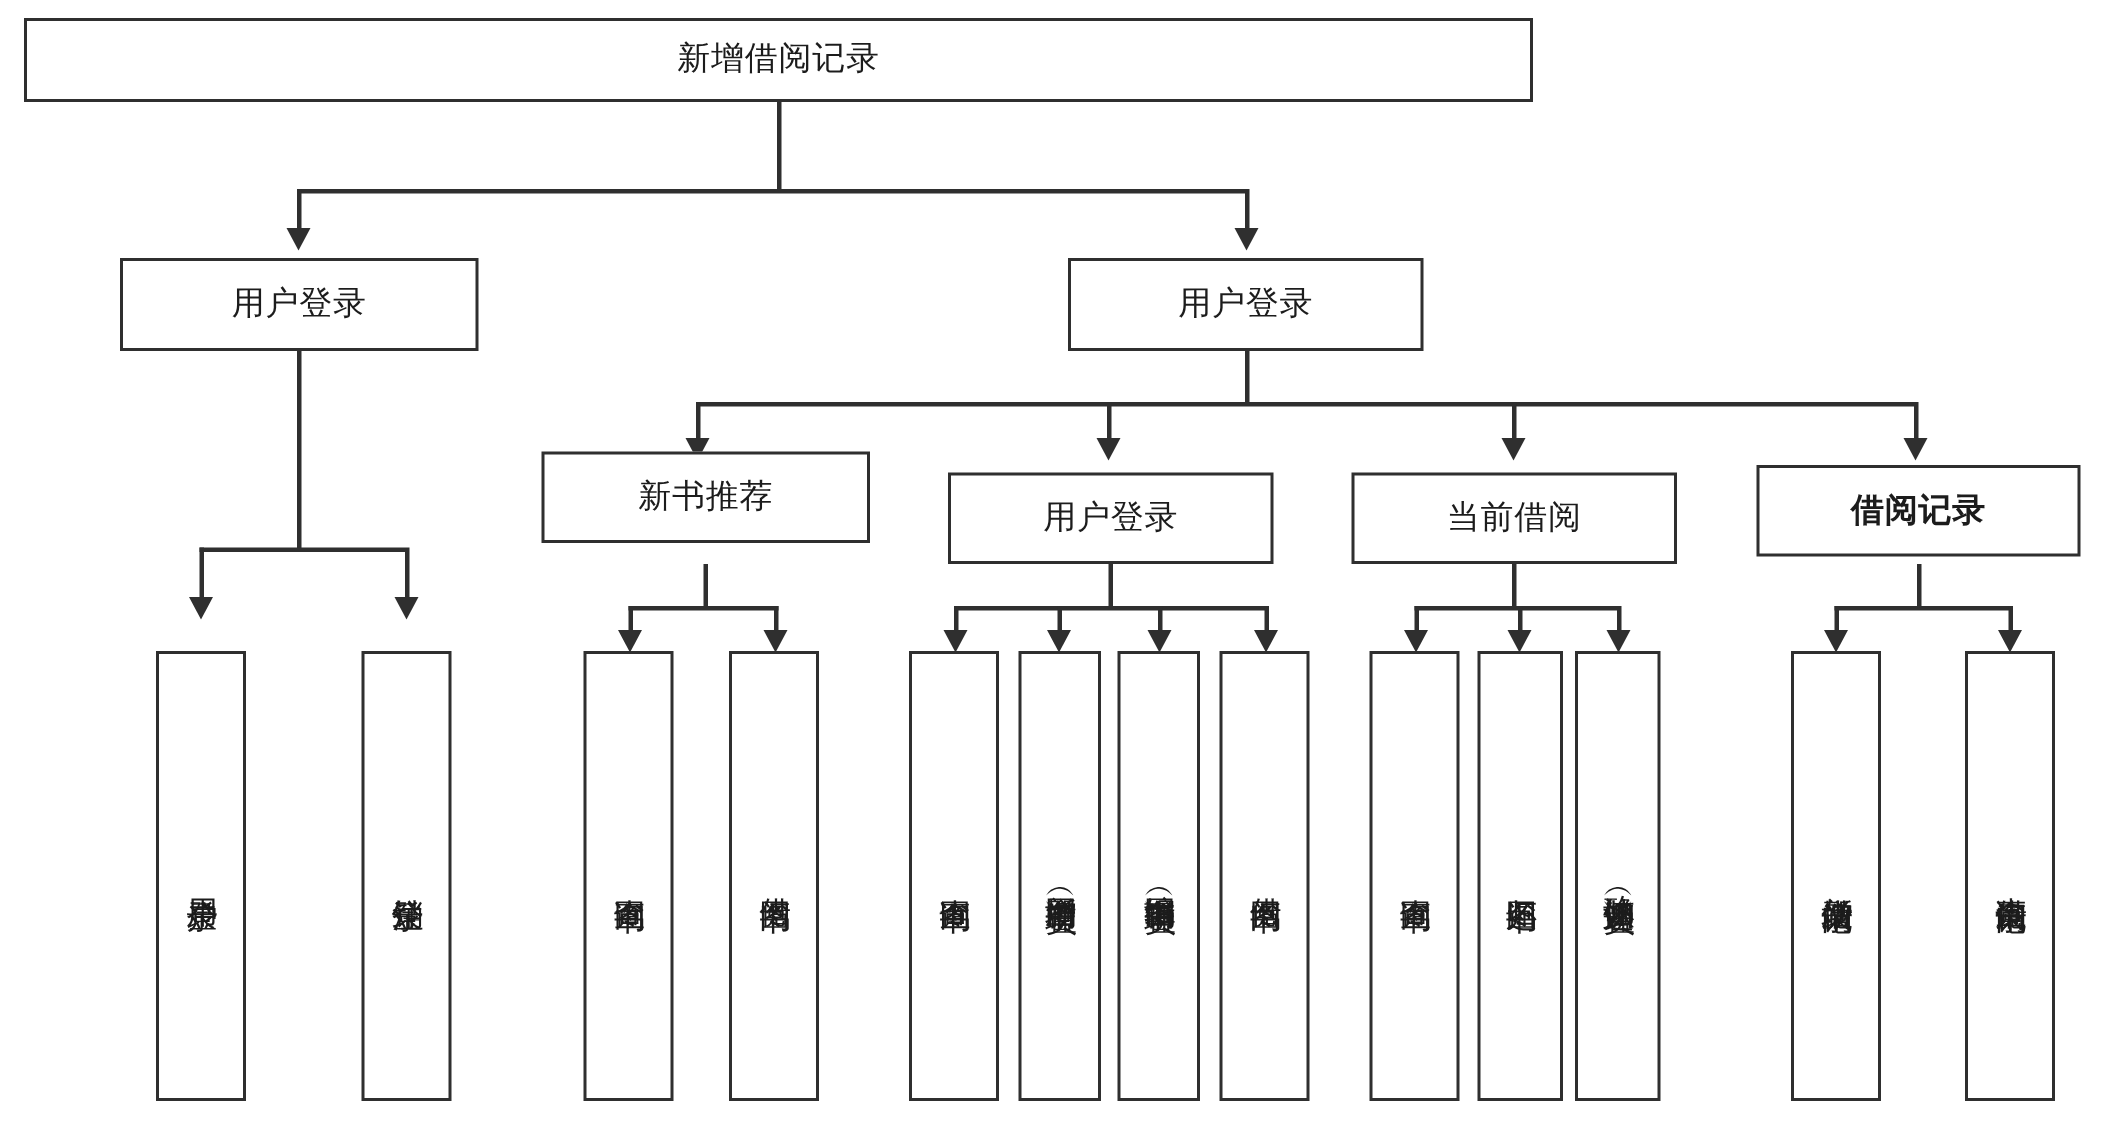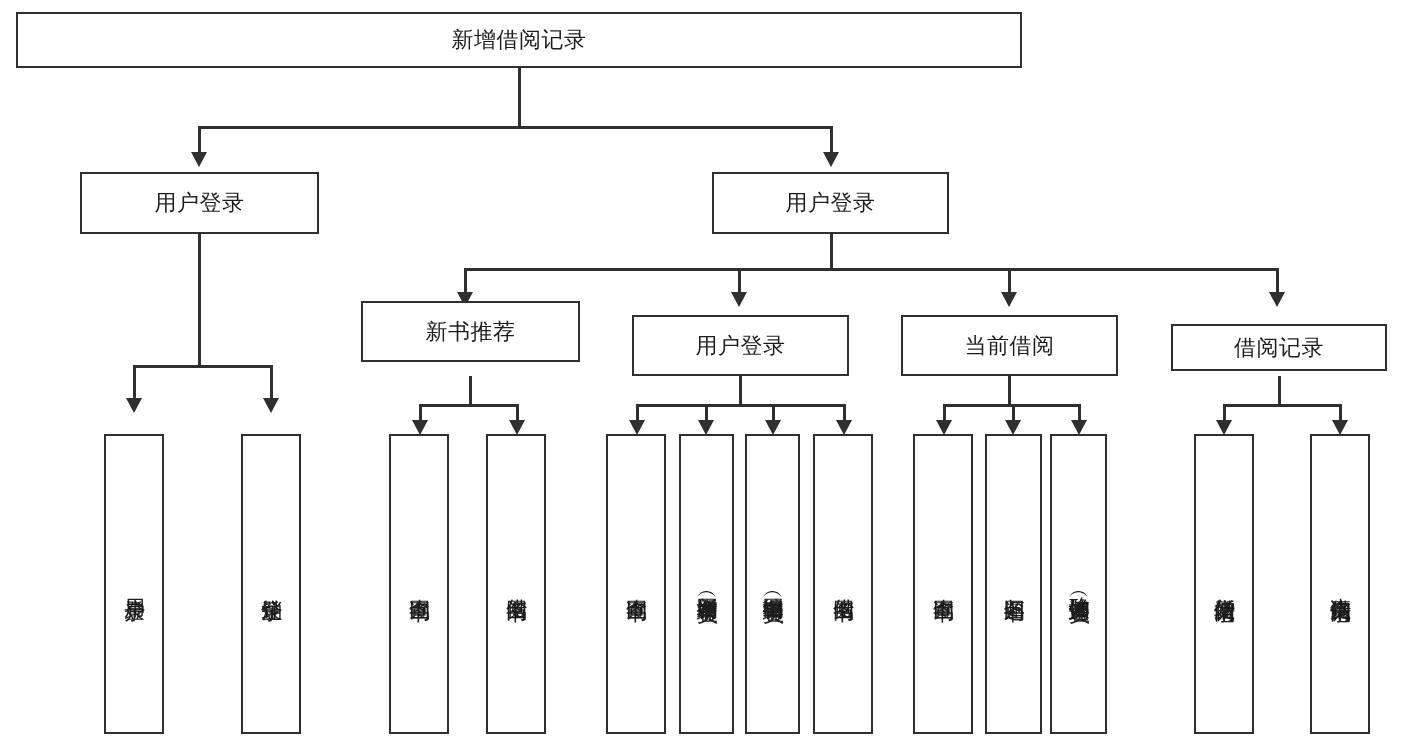--- a/index.html
+++ b/index.html
@@ -129,21 +129,21 @@
 
   <div class="node horiz" style="left:361px; top:301px; width:219px; height:61px;">
     <span class="label">新书推荐</span>
   </div>
   <div class="node horiz" style="left:632px; top:315px; width:217px; height:61px;">
     <span class="label">用户登录</span>
   </div>
   <div class="node horiz" style="left:901px; top:315px; width:217px; height:61px;">
     <span class="label">当前借阅</span>
   </div>
-  <div class="node horiz" style="left:1171px; top:324px; width:216px; height:47px;">
+  <div class="node horiz" style="left:1171px; top:310px; width:216px; height:61px;font-weight:bold;">
     <span class="label">借阅记录</span>
   </div>
 
   <div class="vline" style="left:469px; top:376px; height:30px;"></div>
   <div class="hline" style="left:419px; top:404px; width:100px;"></div>
   <div class="vline" style="left:419px; top:404px; height:18px;"></div>
   <div class="arrow" style="left:412px; top:420px;"></div>
   <div class="vline" style="left:516px; top:404px; height:18px;"></div>
   <div class="arrow" style="left:509px; top:420px;"></div>
 

